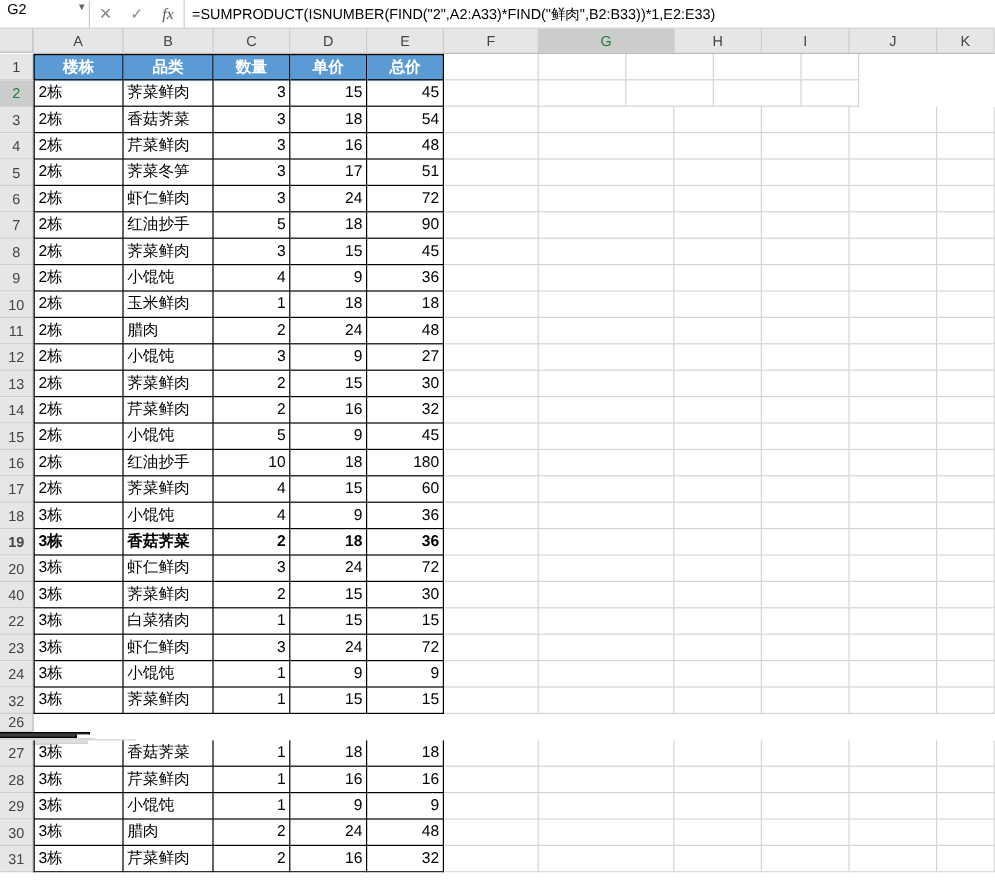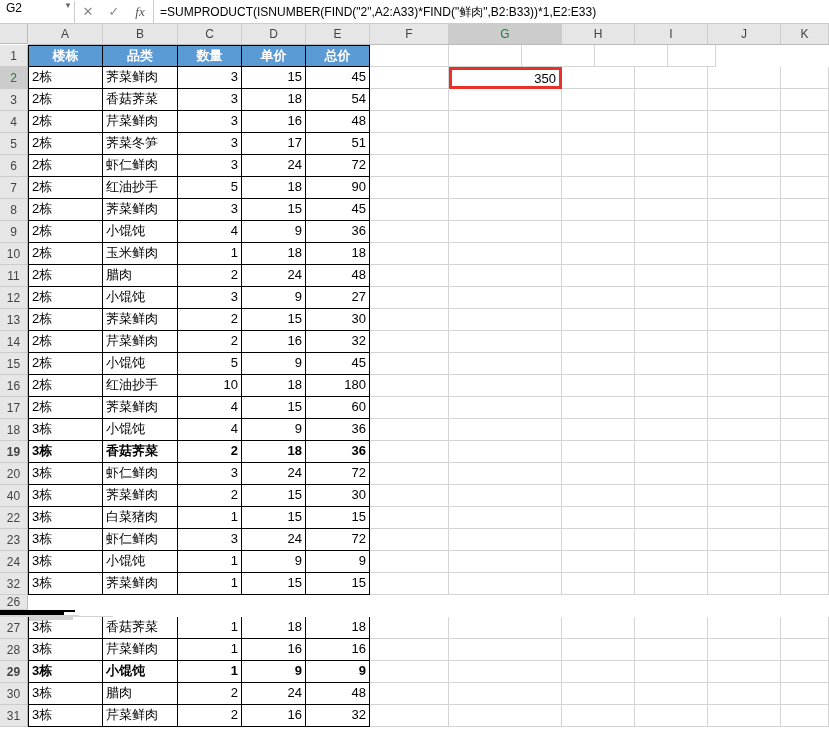--- a/index.html
+++ b/index.html
@@ -198,21 +198,20 @@
         <div class="cell wK"></div>
       </div>
       <div class="row" style="height: 22px;">
         <div class="rowh active">2</div>
         <div class="cell wA b first">2栋</div>
         <div class="cell wB b">荠菜鲜肉</div>
         <div class="cell wC b num">3</div>
         <div class="cell wD b num">15</div>
         <div class="cell wE b num">45</div>
         <div class="cell wF"></div>
-        <div class="cell wG g-val-cell">350</div>
         <div class="cell wH"></div>
         <div class="cell wI"></div>
         <div class="cell wJ"></div>
         <div class="cell wK"></div>
       </div>
       <div class="row" style="height: 22px;">
         <div class="rowh">3</div>
         <div class="cell wA b first">2栋</div>
         <div class="cell wB b">香菇荠菜</div>
         <div class="cell wC b num">3</div>
@@ -568,21 +567,21 @@
         <div class="cell wC b num">1</div>
         <div class="cell wD b num">16</div>
         <div class="cell wE b num">16</div>
         <div class="cell wF"></div>
         <div class="cell wG"></div>
         <div class="cell wH"></div>
         <div class="cell wI"></div>
         <div class="cell wJ"></div>
         <div class="cell wK"></div>
       </div>
-      <div class="row" style="height: 22px; font-weight: bold;">
+      <div class="row" style="height: 22px;">
         <div class="rowh">29</div>
         <div class="cell wA b first">3栋</div>
         <div class="cell wB b">小馄饨</div>
         <div class="cell wC b num">1</div>
         <div class="cell wD b num">9</div>
         <div class="cell wE b num">9</div>
         <div class="cell wF"></div>
         <div class="cell wG"></div>
         <div class="cell wH"></div>
         <div class="cell wI"></div>

